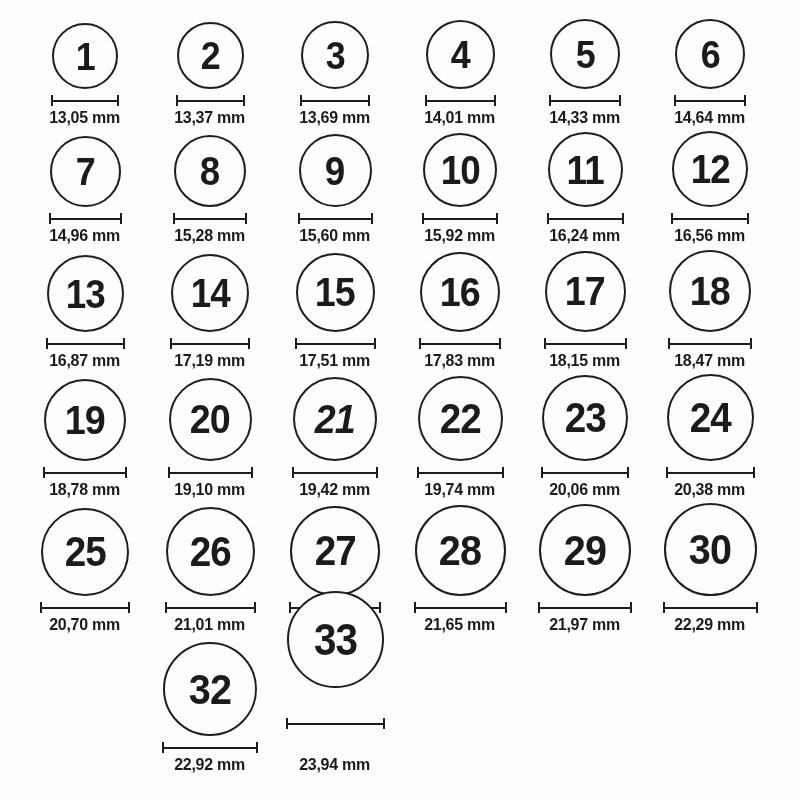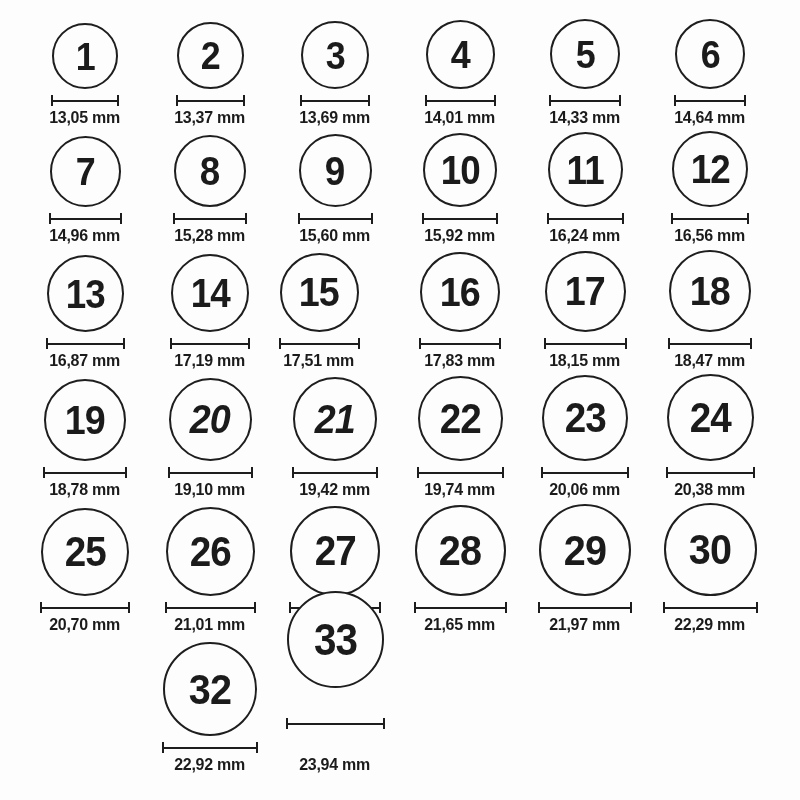--- a/index.html
+++ b/index.html
@@ -178,21 +178,21 @@
     </div>
 
     <div class="cell" style="left: 148px; bottom: 430px;">
       <div class="circle" style="width: 78px; height: 78px;">
         <span class="num" style="font-size: 40px;">14</span>
       </div>
       <div class="mline" style="width: 80px;"></div>
       <div class="label">17,19 mm</div>
     </div>
 
-    <div class="cell" style="left: 257px; bottom: 430px; text-align: center;">
+    <div class="cell" style="left: 273px; bottom: 430px; text-align: center;">
       <div class="circle" style="width: 79px; height: 79px;">
         <span class="num" style="font-size: 41px;">15</span>
       </div>
       <div class="mline" style="width: 81px;"></div>
       <div class="label">17,51 mm</div>
     </div>
 
     <div class="cell" style="left: 398px; bottom: 430px;">
       <div class="circle" style="width: 80px; height: 80px;">
         <span class="num" style="font-size: 41px;">16</span>
@@ -219,21 +219,21 @@
 
     <div class="cell" style="left: 23px; bottom: 301px;">
       <div class="circle" style="width: 82px; height: 82px;">
         <span class="num" style="font-size: 41px;">19</span>
       </div>
       <div class="mline" style="width: 84px;"></div>
       <div class="label">18,78 mm</div>
     </div>
 
     <div class="cell" style="left: 148px; bottom: 301px;">
-      <div class="circle" style="width: 83px; height: 83px; font-style: italic;">
+      <div class="circle" style="width: 83px; height: 83px;">
         <span class="num" style="font-size: 41px;">20</span>
       </div>
       <div class="mline" style="width: 85px;"></div>
       <div class="label">19,10 mm</div>
     </div>
 
     <div class="cell" style="left: 273px; bottom: 301px;">
       <div class="circle" style="width: 84px; height: 84px; font-style: italic;">
         <span class="num" style="font-size: 41px;">21</span>
       </div>

